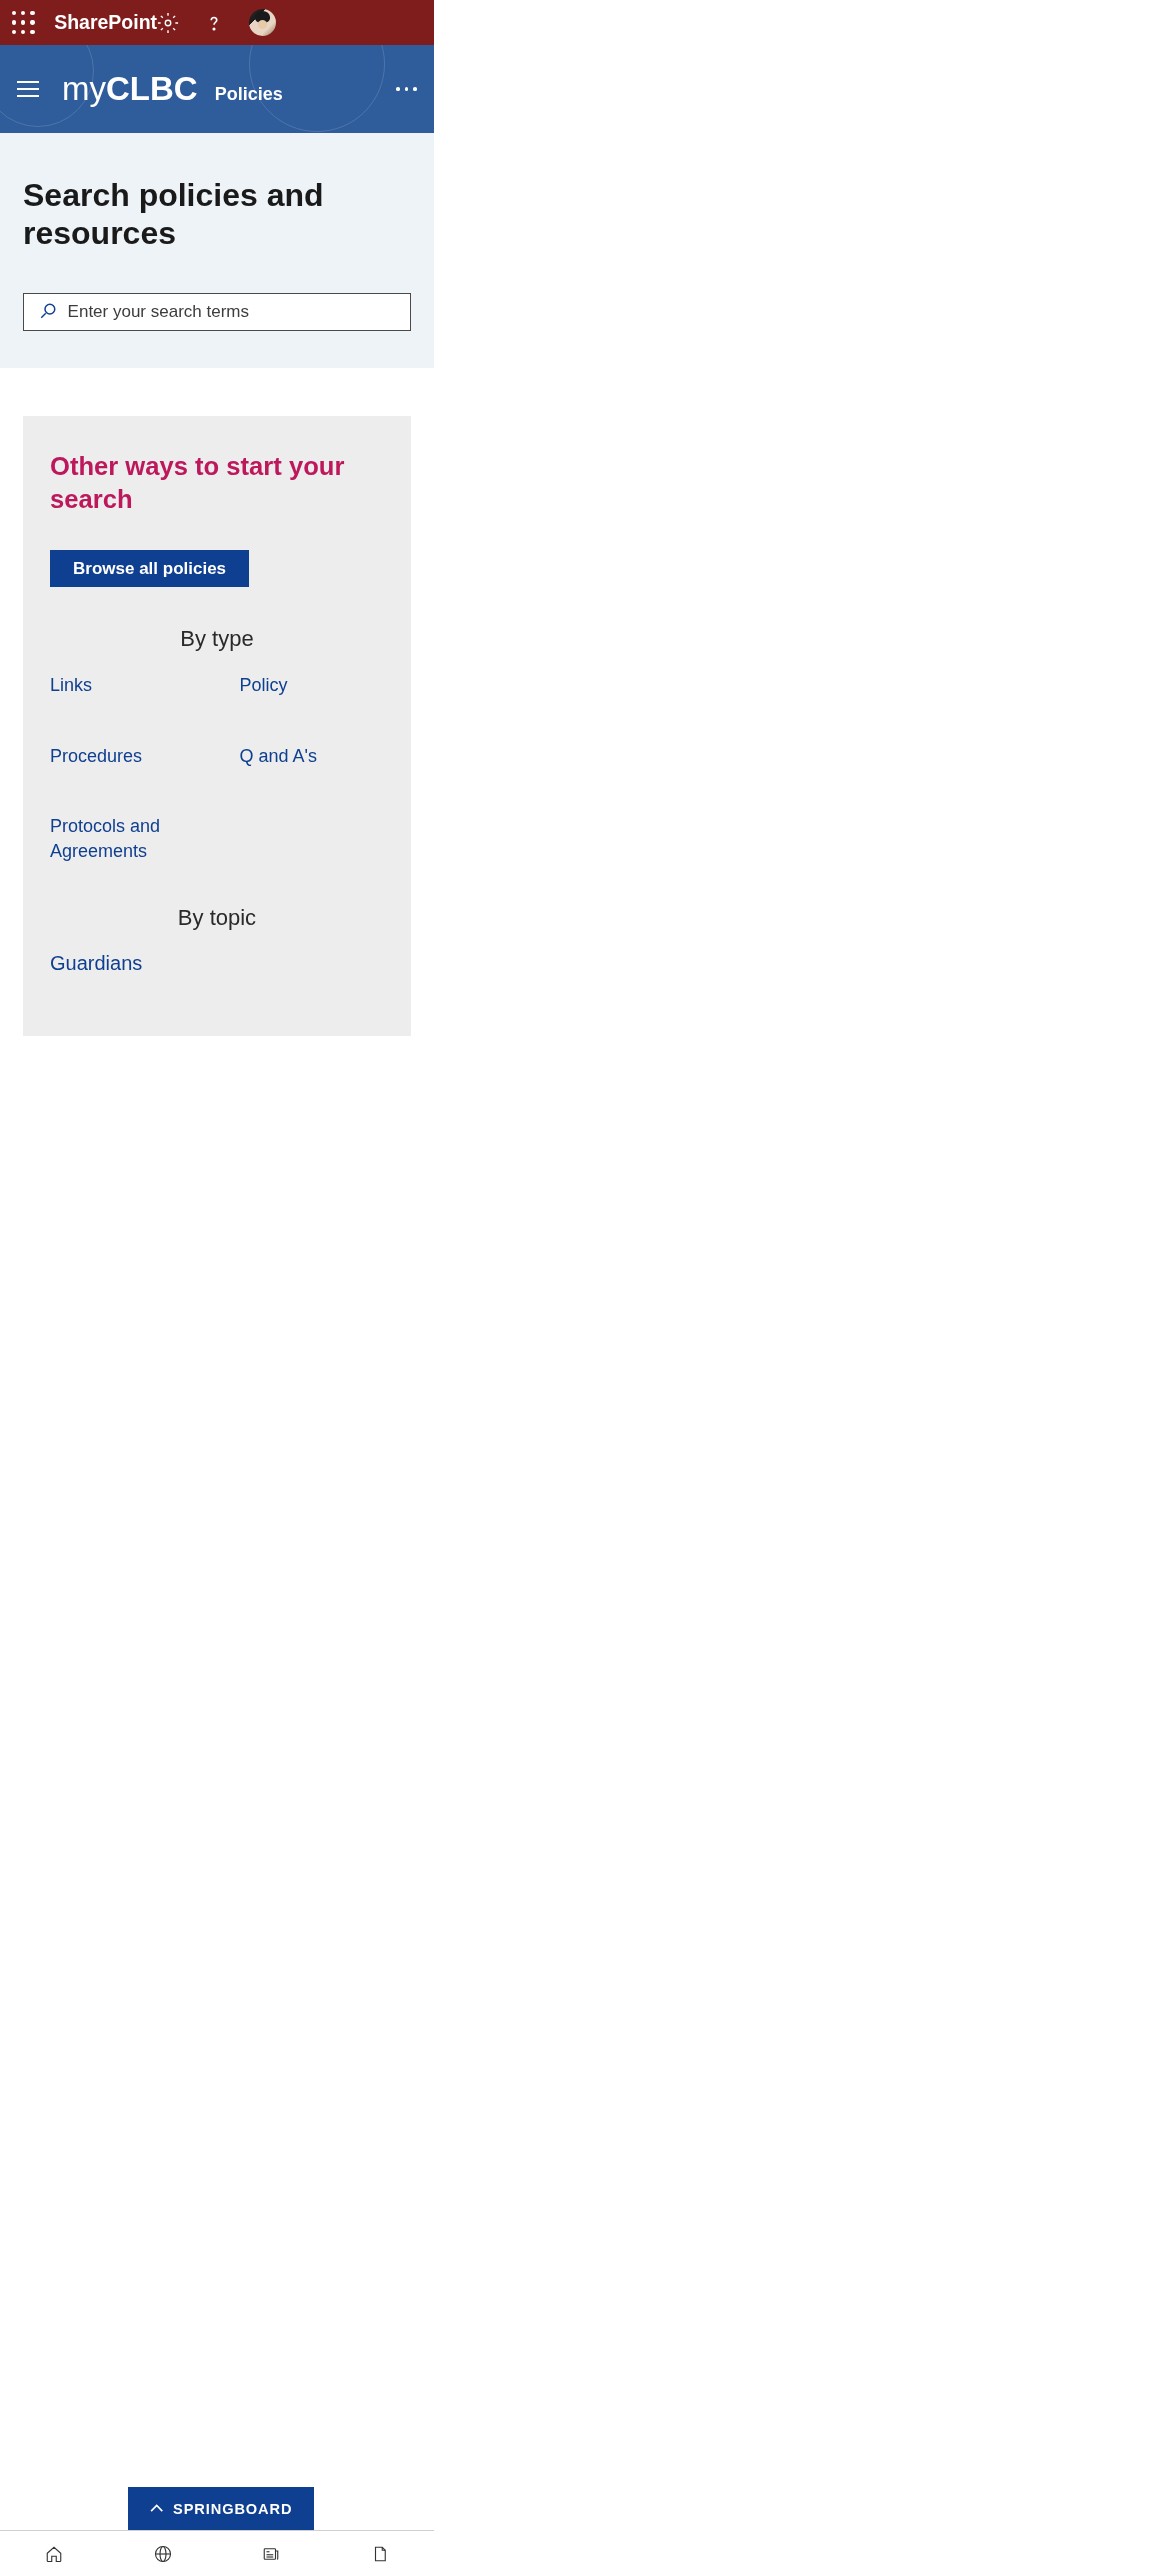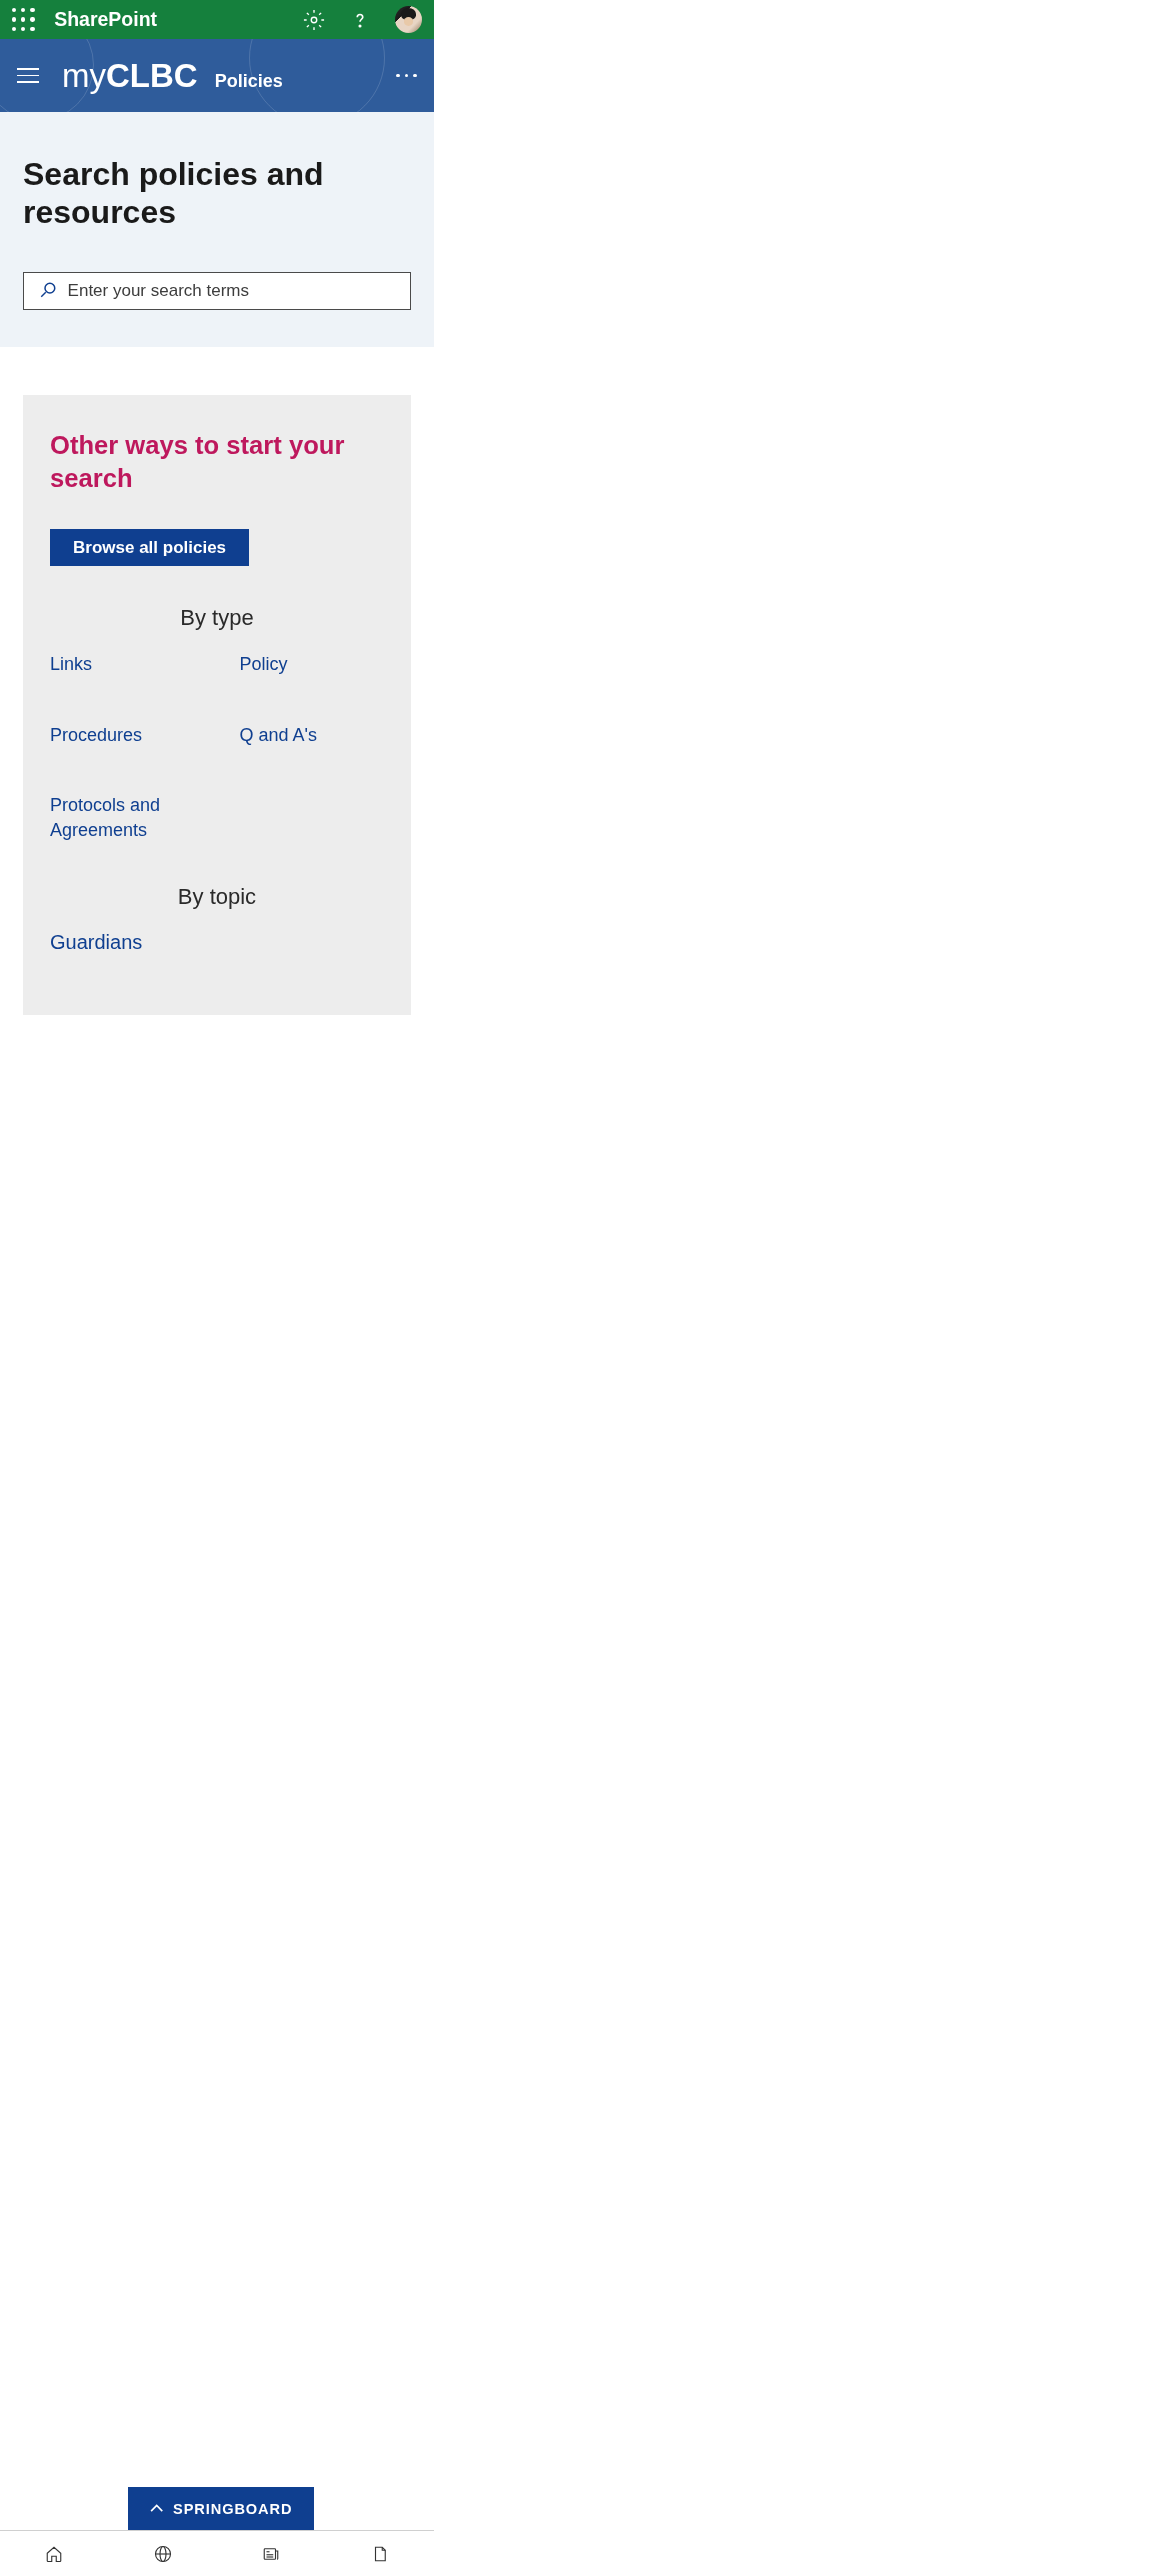--- a/index.html
+++ b/index.html
@@ -4,25 +4,24 @@
   <style>
     * { margin: 0; padding: 0; box-sizing: border-box; }
     body {
       font-family: "Segoe UI", -apple-system, BlinkMacSystemFont, sans-serif;
       background: #ffffff;
       width: 434px;
     }
     
     
     .top-bar {
-      background: #15803d;
-      height: 39px;
-      display: flex;
-      align-items: center;
-      justify-content: space-between;
+      background: #7f1d1d;
+      height: 45px;
+      display: flex;
+      align-items: center;
       padding: 0 12px 0 12px;
     }
     .top-bar-left {
       display: flex;
       align-items: center;
       gap: 19.5px;
     }
     .waffle-icon {
       display: grid;
       grid-template-columns: repeat(3, 4.3px);
@@ -81,21 +80,21 @@
       left: 8.5px;
       width: 9.7px;
       height: 8.5px;
       background: #e8c9a8;
       border-radius: 50%;
     }
     
     
     .site-header {
       background: #2f5c9b;
-      height: 73px;
+      height: 88px;
       display: flex;
       align-items: center;
       padding: 0 17px;
       position: relative;
       overflow: hidden;
     }
     .site-header::before {
       content: "";
       position: absolute;
       top: -30px;

